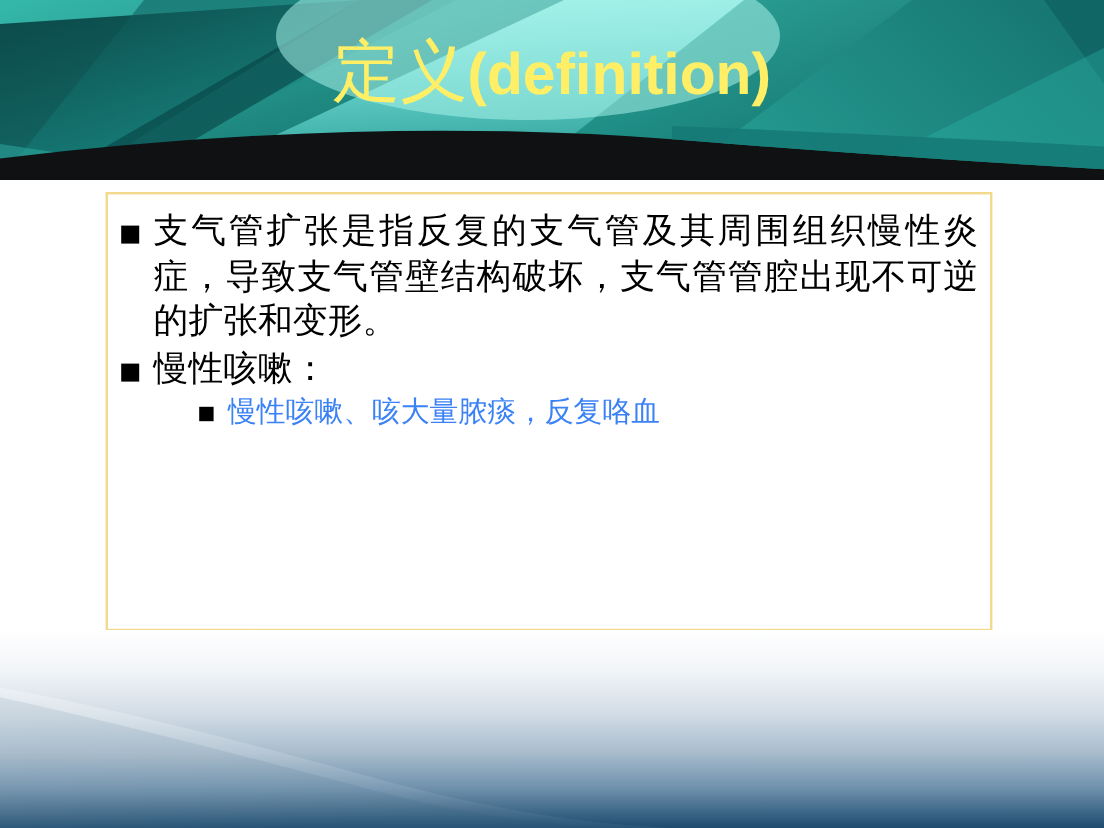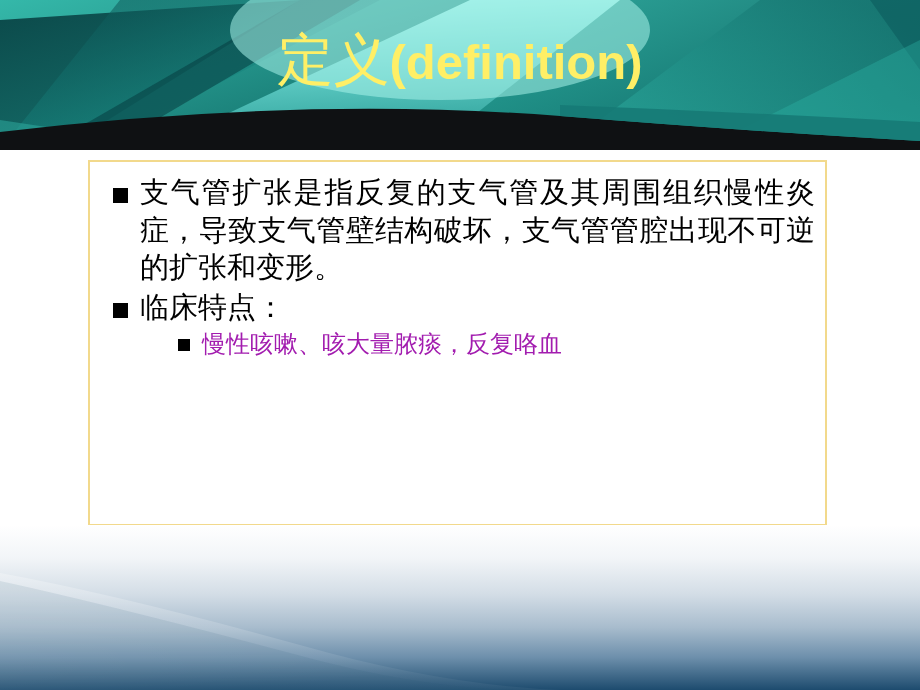--- a/index.html
+++ b/index.html
@@ -75,21 +75,21 @@
   
   .content-box {
     position: absolute;
     left: 88px;
     top: 160px;
     width: 739px;
     height: 366px;
     box-sizing: border-box;
     border: 2px solid #f2d98c;
     background: transparent;
-    padding: 12px 10px 0 20px;
+    padding: 12px 10px 0 8px;
     overflow: hidden;
   }
 
   ul.bullets {
     list-style: none;
     margin: 0;
     padding: 0;
   }
   ul.bullets > li {
     position: relative;
@@ -117,21 +117,21 @@
     margin: 2px 0 4px 0;
     padding: 0;
   }
   ul.subbullets > li {
     position: relative;
     padding-left: 26px;
     margin-left: 36px;
     font-family: Liberation Serif, serif;
     font-size: 24px;
     line-height: 1.28;
-    color: #a21caf;
+    color: #3b82f6;
   }
   ul.subbullets > li::before {
     content: "";
     position: absolute;
     left: 2px;
     top: 10px;
     width: 12px;
     height: 12px;
     background: #000000;
   }
@@ -211,21 +211,21 @@
   </div>
 
   <div class="content-box">
     <ul class="bullets">
 
       <li>
         <span>支气管扩张是指反复的支气管及其周围组织慢性炎症，导致支气管壁结构破坏，支气管管腔出现不可逆的扩张和变形。</span>
       </li>
 
       <li>
-        <span>临床特点：</span>
+        <span>慢性咳嗽：</span>
         <ul class="subbullets">
           <li>
             <span>慢性咳嗽、咳大量脓痰，反复咯血</span>
           </li>
         </ul>
       </li>
 
 
     </ul>
   </div>

